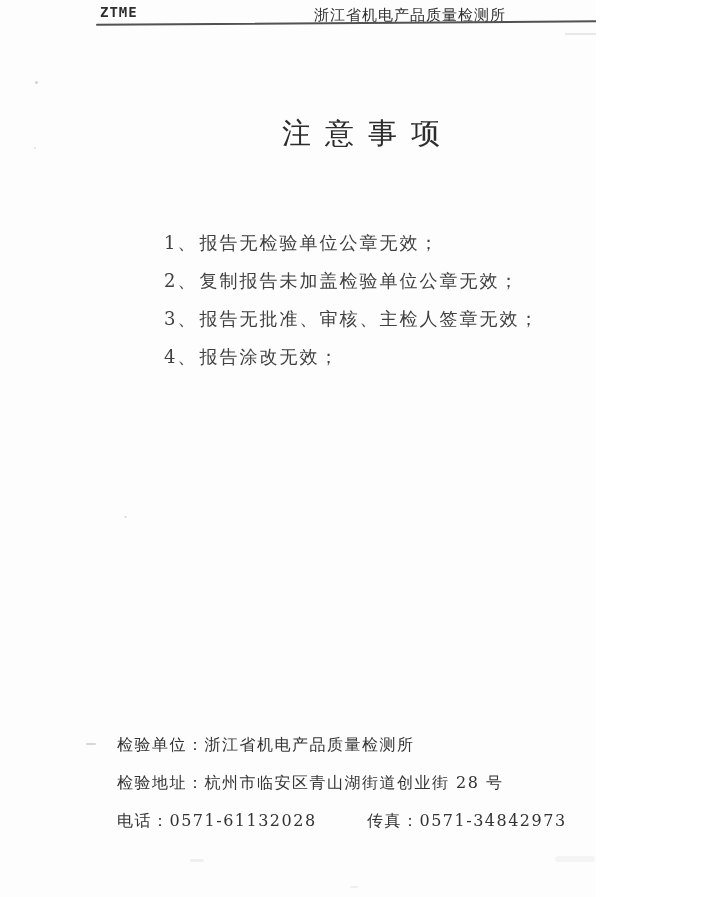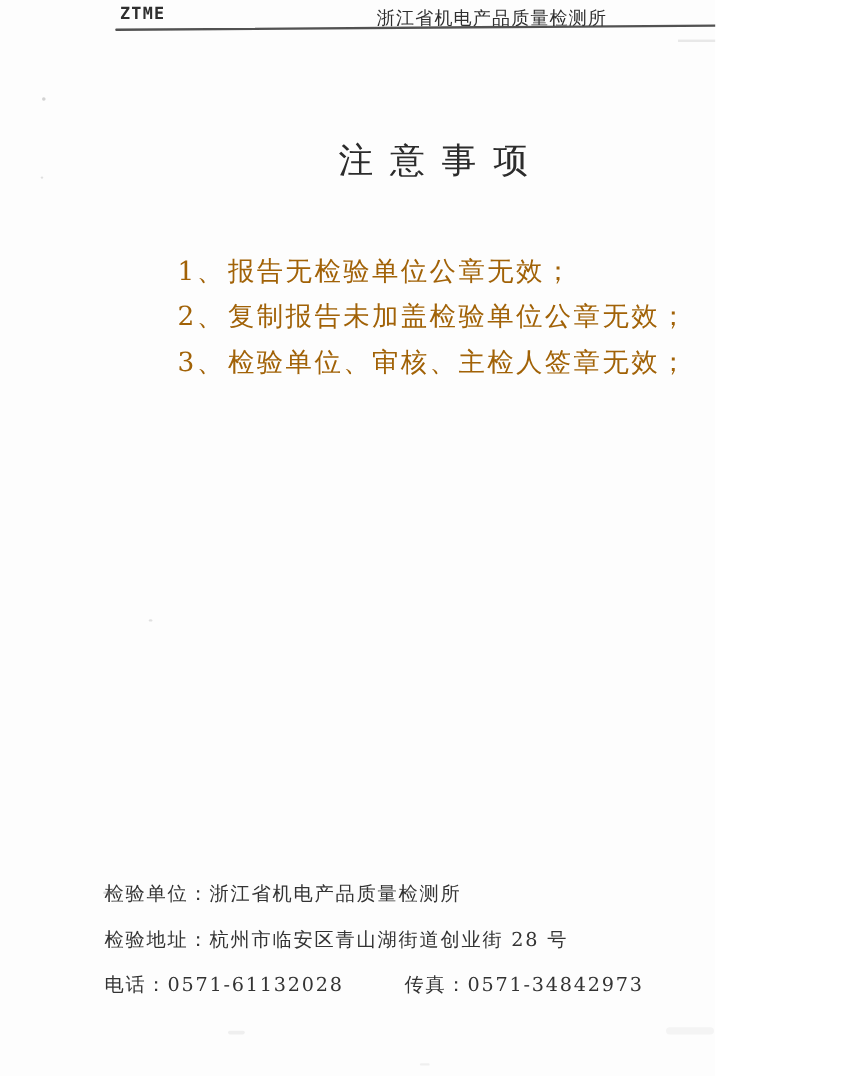--- a/index.html
+++ b/index.html
@@ -75,38 +75,38 @@
     letter-spacing: 14px;
     color: #2c2c2c;
     white-space: nowrap;
   }
 
   
   .notices {
     position: absolute;
     top: 208px;
     left: 148px;
-    margin: 0;
+    margin: 16px;
     padding: 0;
     list-style: none;
-    font-size: 22px;
+    font-size: 18px;
     letter-spacing: 2px;
-    color: #a16207;
+    color: #404040;
   }
   .notices li {
     height: 38px;
     line-height: 38px;
     white-space: nowrap;
   }
   .notice-num { margin-right: 2px; }
 
   
   .footer {
     position: absolute;
-    left: 87px;
+    left: 117px;
     top: 726px;
     font-size: 16px;
     letter-spacing: 1.5px;
     color: #333333;
   }
   .f-line {
     position: relative;
     width: 560px;
     height: 38px;
     line-height: 38px;
@@ -137,21 +137,22 @@
   <span class="logo">ZTME</span>
   <span class="org">浙江省机电产品质量检测所</span>
   <div class="header-rule"></div>
   <div class="ghost-rule"></div>
 
   <h1 class="title">注意事项</h1>
 
   <ol class="notices">
     <li><span class="notice-num">1、</span><span>报告无检验单位公章无效；</span></li>
     <li><span class="notice-num">2、</span><span>复制报告未加盖检验单位公章无效；</span></li>
-    <li><span class="notice-num">3、</span><span>检验单位、审核、主检人签章无效；</span></li>
+    <li><span class="notice-num">3、</span><span>报告无批准、审核、主检人签章无效；</span></li>
+    <li><span class="notice-num">4、</span><span>报告涂改无效；</span></li>
   </ol>
 
   <div class="footer">
     <div class="f-line">
       <span>检验单位：</span><span>浙江省机电产品质量检测所</span>
     </div>
     <div class="f-line">
       <span>检验地址：</span><span>杭州市临安区青山湖街道创业街 28 号</span>
     </div>
     <div class="f-line">

